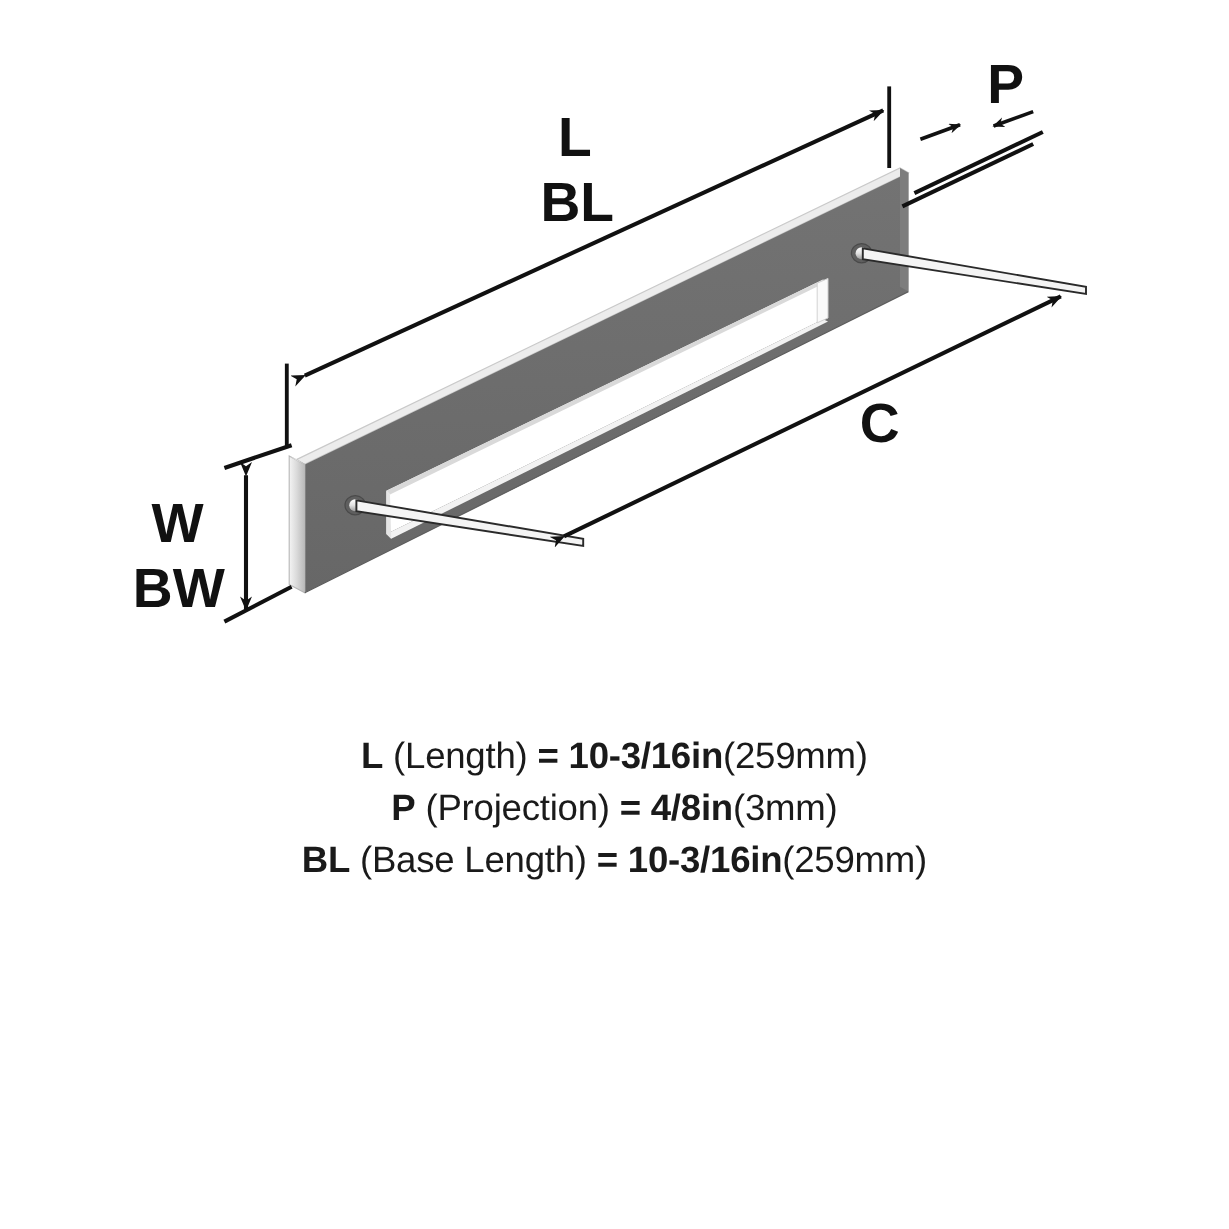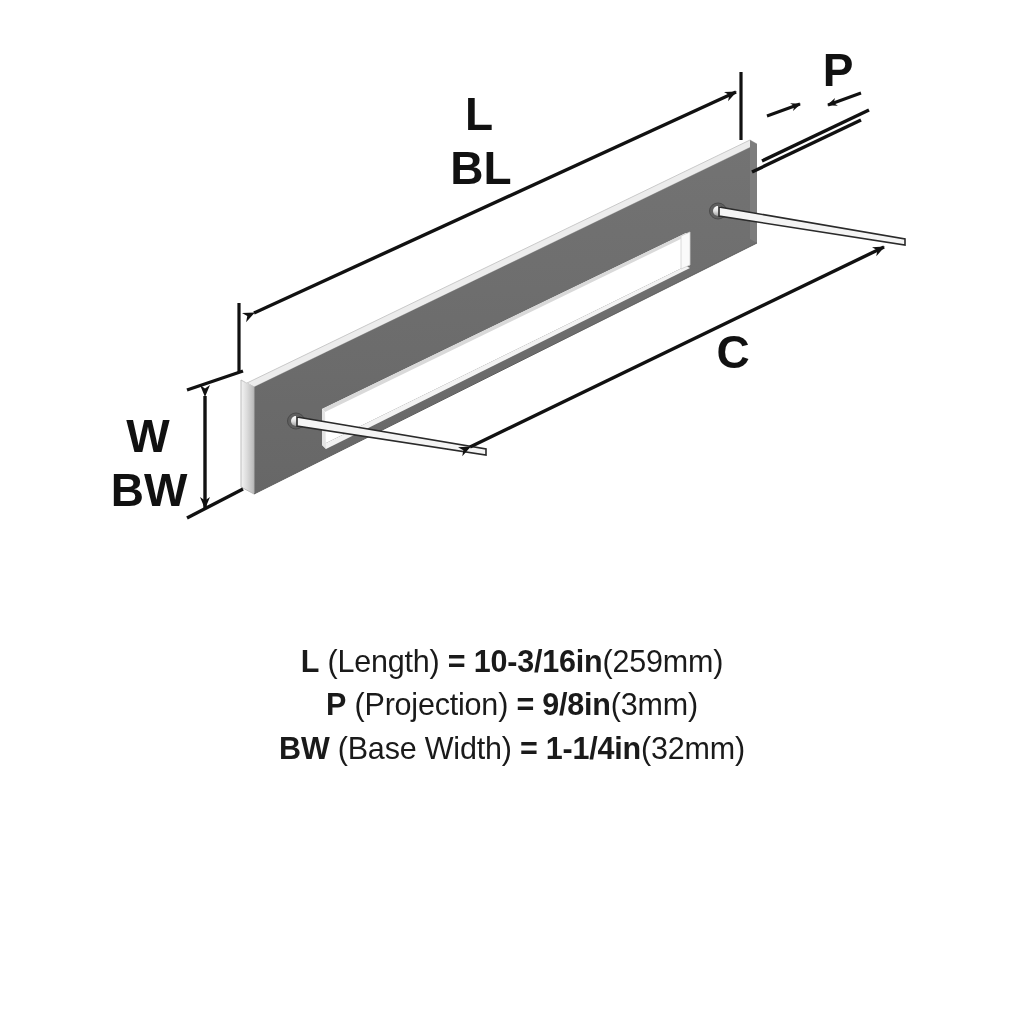--- a/index.html
+++ b/index.html
@@ -26,21 +26,21 @@
   }
   #diagram-stage svg {
     display: block;
     width: 1024px;
     height: 600px;
   }
 
   #legend {
     position: absolute;
     left: 0;
-    top: 632px;
+    top: 601px;
     width: 1024px;
     height: 360px;
     display: flex;
     flex-direction: column;
     align-items: center;
     justify-content: flex-start;
     padding-top: 8px;
     box-sizing: border-box;
   }
 
@@ -185,25 +185,25 @@
     <span class="name">(Length)</span>
     <span class="eq">=</span>
     <span class="imperial">10-3/16in</span><span class="metric">(259mm)</span>
   </div>
 
 
   <div class="legend-row">
     <span class="code">P</span>
     <span class="name">(Projection)</span>
     <span class="eq">=</span>
-    <span class="imperial">9/8in</span><span class="metric">(3mm)</span>
+    <span class="imperial">4/8in</span><span class="metric">(3mm)</span>
   </div>
 
 
-
   <div class="legend-row">
-    <span class="code">BW</span>
-    <span class="name">(Base Width)</span>
+    <span class="code">BL</span>
+    <span class="name">(Base Length)</span>
     <span class="eq">=</span>
-    <span class="imperial">1-1/4in</span><span class="metric">(32mm)</span>
+    <span class="imperial">10-3/16in</span><span class="metric">(259mm)</span>
   </div>
 
+
 </div>
 
 </body></html>

